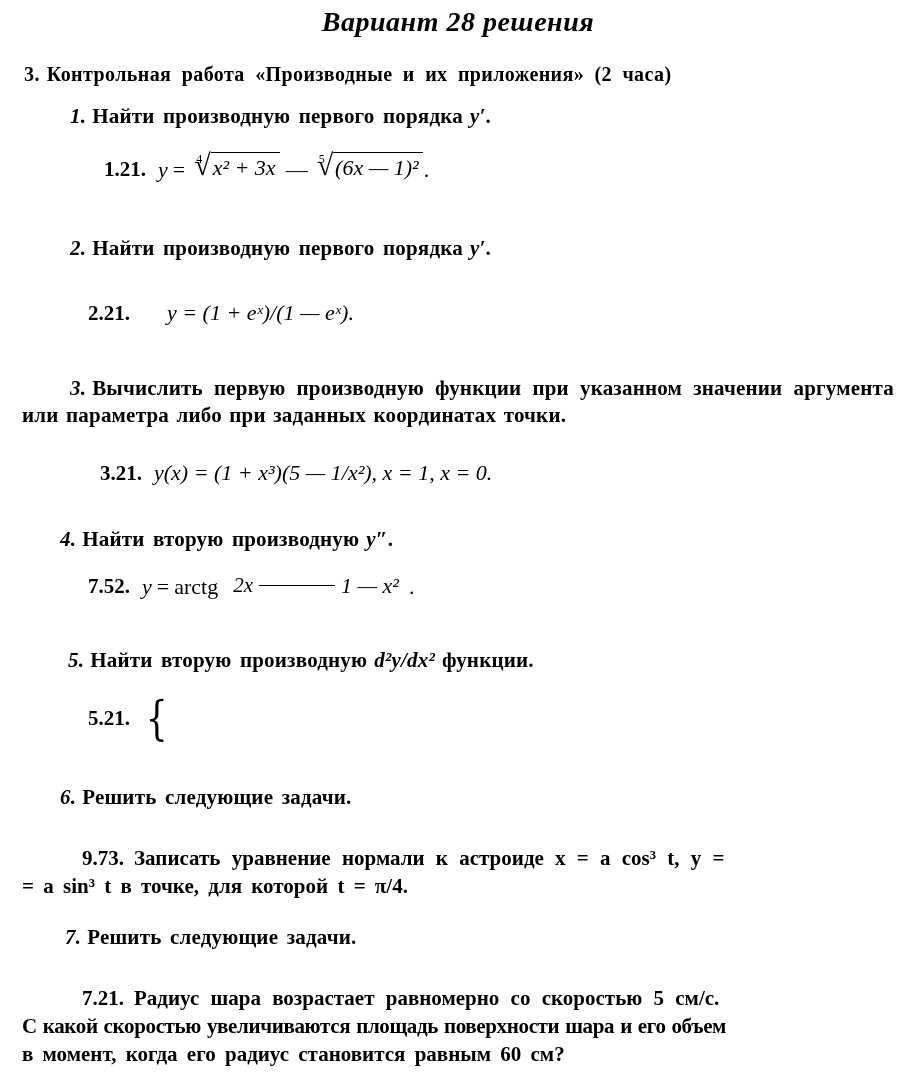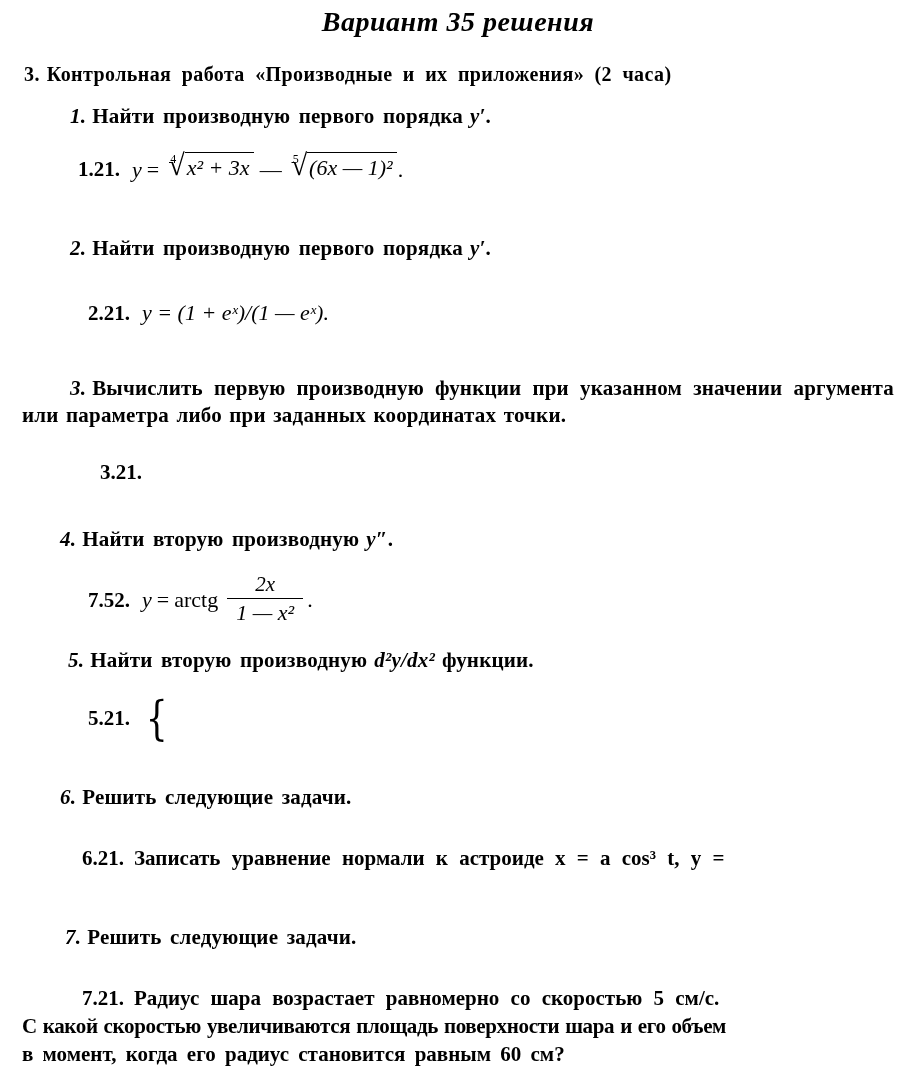--- a/index.html
+++ b/index.html
@@ -115,21 +115,21 @@
     border-top: 1.6px solid #000;
     padding: 2px 4px 0 2px;
     position: relative;
     top: -3px;
     white-space: nowrap;
   }
 
   
   .frac {
     display: inline-flex;
-    flex-direction: column;
+    flex-direction: row;
     align-items: center;
     vertical-align: middle;
     margin: 0 4px;
     position: relative;
     top: -1px;
   }
   .frac .top {
     padding: 0 6px 1px 6px;
     font-size: 21px;
   }
@@ -172,31 +172,31 @@
   }
   .para .line { white-space: nowrap; display: block; }
   .para .line.l1 { word-spacing: 6px; padding-left: 60px; }
   .para .line.l2 { word-spacing: 1px; letter-spacing: -0.35px; }
   .para .line.l3 { word-spacing: 4px; }
   .ital { font-style: italic; }
 </style>
 </head>
 <body>
 
-<div class="doc-title">Вариант 35 решения</div>
+<div class="doc-title">Вариант 28 решения</div>
 
 <div class="section-header">
   <span class="num">3.</span><span>Контрольная работа «Производные и их приложения» (2 часа)</span>
 </div>
 
 <div class="task-heading" style="top:104px; left:70px;">
   <span class="tnum">1.</span><span>Найти производную первого порядка</span><span class="ital" style="margin-left:7px;">y′</span><span>.</span>
 </div>
 
-<div class="formula-row" style="top:155px; left:78px;font-family:Liberation Serif, serif;">
+<div class="formula-row" style="top:155px; left:104px;font-family:Liberation Serif, serif;">
   <span class="flabel">1.21.</span>
   <span class="fbody">
     <span>y</span>
     <span class="op">=</span>
     <span class="radical">
       <span class="rad-index">4</span>
       <span class="rad-sign">√</span>
       <span class="rad-content">x² + 3x</span>
     </span>
     <span class="op">—</span>
@@ -206,31 +206,32 @@
       <span class="rad-content">(6x — 1)²</span>
     </span>
     <span class="up">.</span>
   </span>
 </div>
 
 <div class="task-heading" style="top:236px; left:70px;">
   <span class="tnum">2.</span><span>Найти производную первого порядка</span><span class="ital" style="margin-left:7px;">y′</span><span>.</span>
 </div>
 
-<div class="formula-row" style="top:300px; left:88px;">
+<div class="formula-row" style="top:300px; left:88px;gap:25px;">
   <span class="flabel">2.21.</span>
   <span class="fbody">y = (1 + eˣ)/(1 — eˣ).</span>
 </div>
 
 <div class="task-heading wrap" style="top:375px; left:22px;">
   <span class="tnum" style="margin-left:48px;">3.</span><span>Вычислить первую производную функции при указанном значении аргумента или параметра либо при заданных координатах точки.</span>
 </div>
 
 <div class="formula-row" style="top:460px; left:100px;justify-content:center;">
   <span class="flabel">3.21.</span>
+  <span class="fbody">y(x) = (1 + x³)(5 — 1/x²),  x = 1,  x = 0.</span>
 </div>
 
 <div class="task-heading" style="top:527px; left:60px;">
   <span class="tnum">4.</span><span>Найти вторую производную</span><span class="ital" style="margin-left:7px;">y″</span><span>.</span>
 </div>
 
 <div class="formula-row" style="top:573px; left:88px;">
   <span class="flabel">7.52.</span>
   <span class="fbody">
     <span>y</span>
@@ -256,21 +257,22 @@
       <span class="brace">{</span>
     </span>
   </span>
 </div>
 
 <div class="task-heading" style="top:785px; left:60px;">
   <span class="tnum">6.</span><span>Решить следующие задачи.</span>
 </div>
 
 <div class="para" style="top:845px; left:22px;">
-  <span class="line l1"><span class="flabel" style="margin-right:10px;">6.21.</span><span>Записать  уравнение  нормали  к  астроиде  x = a cos³ t,  y =</span></span>
+  <span class="line l1"><span class="flabel" style="margin-right:10px;">9.73.</span><span>Записать  уравнение  нормали  к  астроиде  x = a cos³ t,  y =</span></span>
+  <span class="line l3">= a sin³ t в точке, для которой t = π/4.</span>
 </div>
 
 <div class="task-heading" style="top:925px; left:65px;">
   <span class="tnum">7.</span><span>Решить следующие задачи.</span>
 </div>
 
 <div class="para" style="top:985px; left:22px;">
   <span class="line l1"><span class="flabel" style="margin-right:10px;">7.21.</span><span>Радиус  шара  возрастает  равномерно  со  скоростью  5  см/с.</span></span>
   <span class="line l2">С какой скоростью увеличиваются площадь поверхности шара и его объем</span>
   <span class="line l3">в момент, когда его радиус становится равным 60 см?</span>

